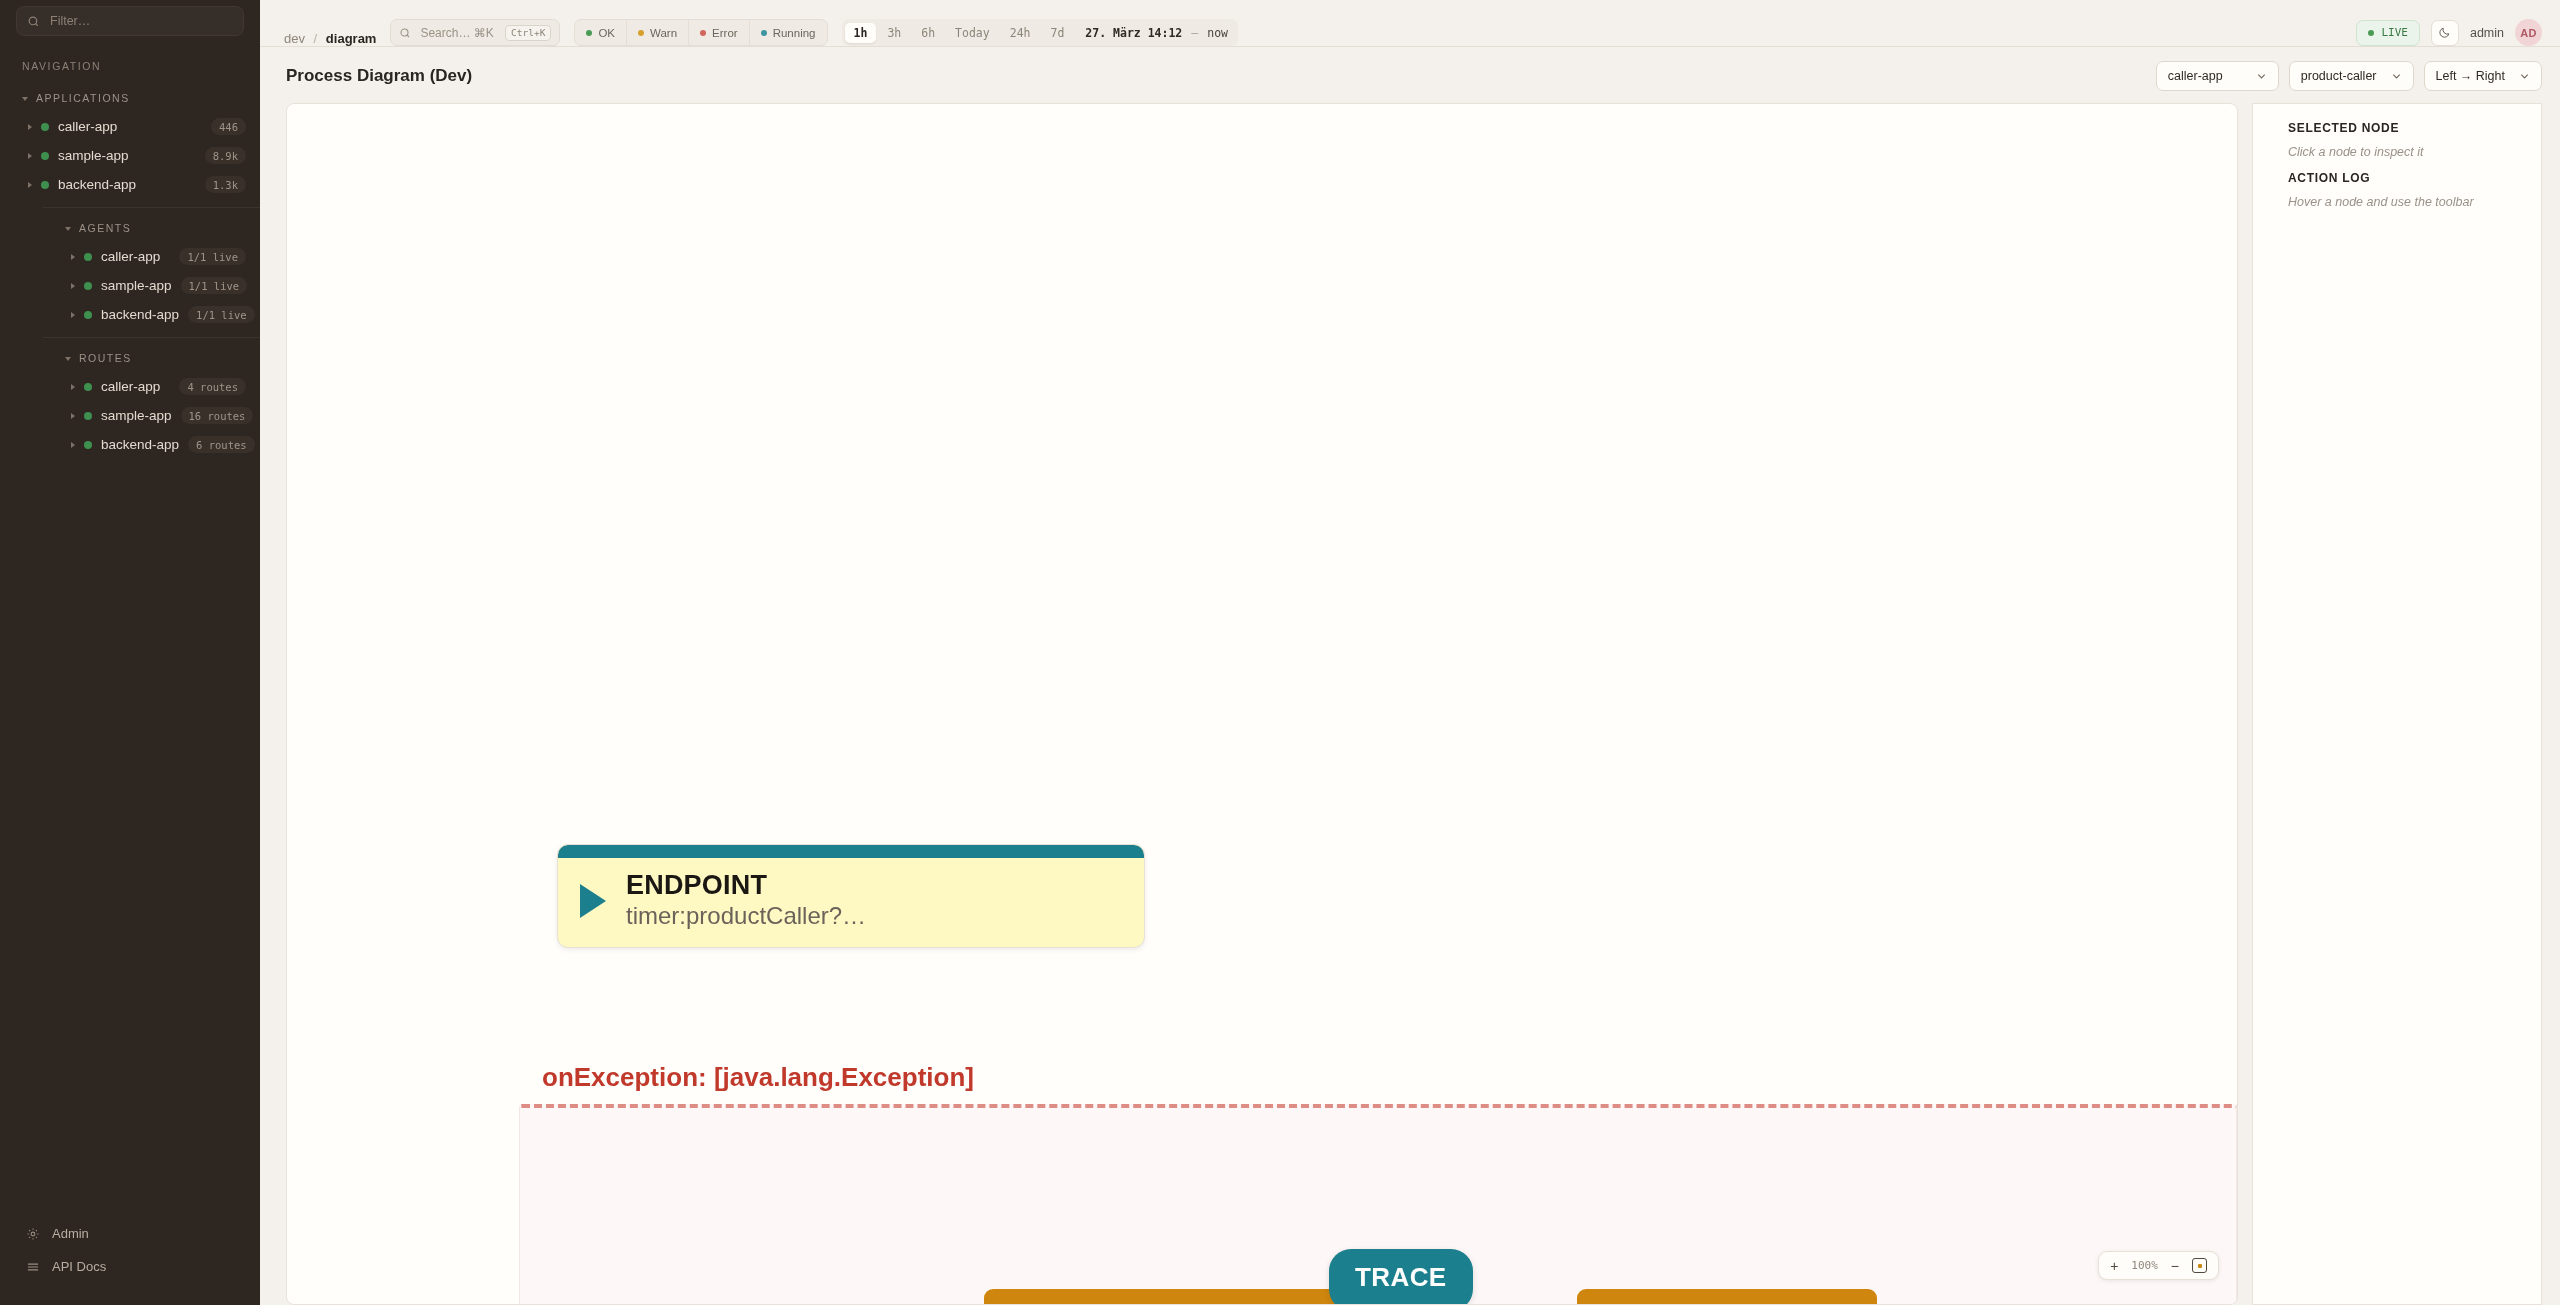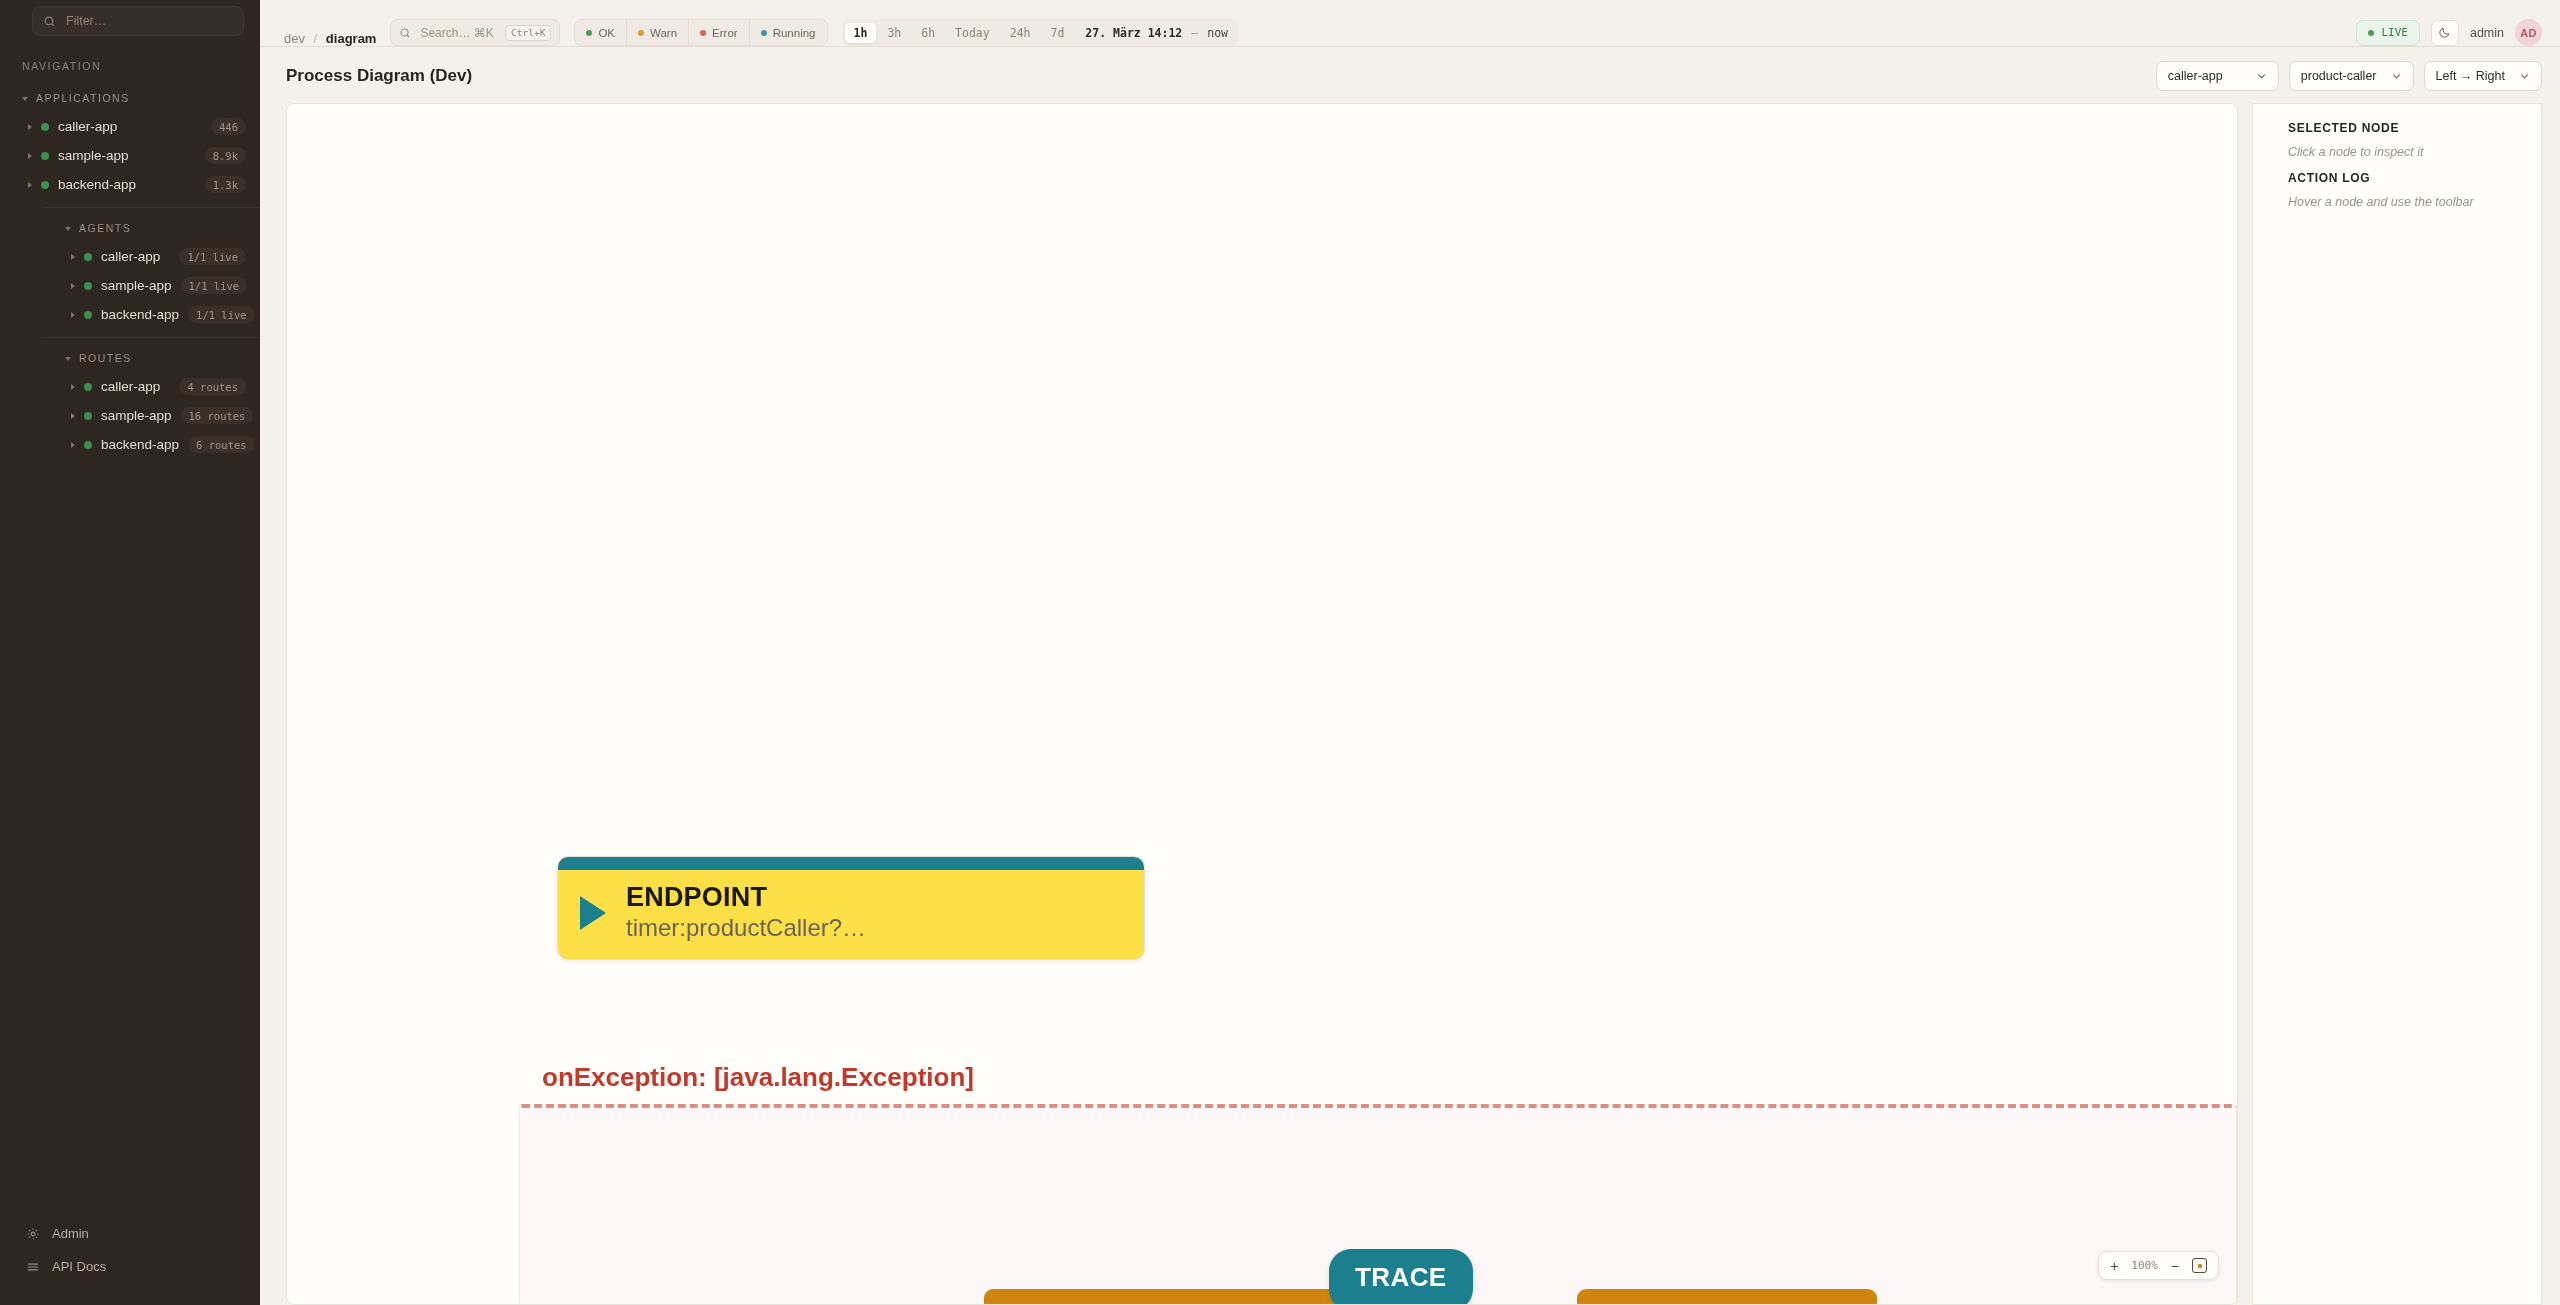--- a/index.html
+++ b/index.html
@@ -21,21 +21,21 @@
   }
   .logo-row { display: flex; align-items: center; gap: 12px; padding: 18px 20px 10px 22px; }
   .camel-ico { width: 26px; height: 26px; flex: 0 0 26px; color: #c2b49f; }
   .logo-name { font-family: "DejaVu Sans Mono", monospace; font-size: 20px; font-weight: bold; color: #d98a2b; letter-spacing: .5px; }
   .logo-ver { font-family: "DejaVu Sans Mono", monospace; font-size: 12.5px; color: #9a8d80; margin-left: 5px; }
 
   .filter-wrap { padding: 6px 16px 14px 16px; }
   .filter-box {
     display: flex; align-items: center; gap: 10px;
     background: #362e28; border: 1px solid #423830; border-radius: 8px;
-    height: 30px; padding: 11px 10px; margin-left: 16px;
+    height: 30px; padding: 11px 10px;
   }
   .filter-box svg { width: 13px; height: 13px; color: #8d8176; flex: 0 0 13px; }
   .filter-box input {
     background: transparent; border: 0; outline: none;
     color: #d9cfc4; font-family: "Liberation Sans", sans-serif; font-size: 12.5px; width: 100%;
   }
   .filter-box input::placeholder { color: #8d8176; }
 
   .nav-label {
     font-size: 10.5px; letter-spacing: 1.6px; color: #8d8176;
@@ -148,22 +148,22 @@
   .sel svg { width: 11px; height: 11px; color: #6f675d; flex: 0 0 11px; }
 
   
   .body { flex: 1; display: flex; gap: 14px; padding: 0 18px 0 26px; min-height: 0; }
   .canvas {
     flex: 1; position: relative; background: #fffefb;
     border: 1px solid #e8e2d8; border-radius: 8px; overflow: hidden; min-width: 0;
   }
 
   .node {
-    position: absolute; background: #fde047; border: 1px solid #e6e0d6;
-    border-radius: 11px; box-shadow: 0 2px 5px rgba(60,50,40,.09); overflow: hidden; margin-top: 12px;
+    position: absolute; background: #fef9c3; border: 1px solid #e6e0d6;
+    border-radius: 11px; box-shadow: 0 2px 5px rgba(60,50,40,.09); overflow: hidden;
   }
   .node-bar { height: 13px; border-radius: 9px 9px 0 0; }
   .node-body { display: flex; align-items: center; gap: 20px; padding: 12px 20px 16px 22px; }
   .play { width: 0; height: 0; border-top: 17px solid transparent; border-bottom: 17px solid transparent; border-left: 26px solid #1b7f8e; flex: 0 0 auto; }
   .node-t { font-size: 27px; font-weight: bold; color: #1b1713; letter-spacing: .2px; line-height: 1.12; }
   .node-s { font-size: 24px; color: #6b635a; line-height: 1.2; margin-top: 2px; }
 
   .exc-label {
     position: absolute; font-size: 26px; font-weight: bold; color: #c0392b; white-space: nowrap;
   }

